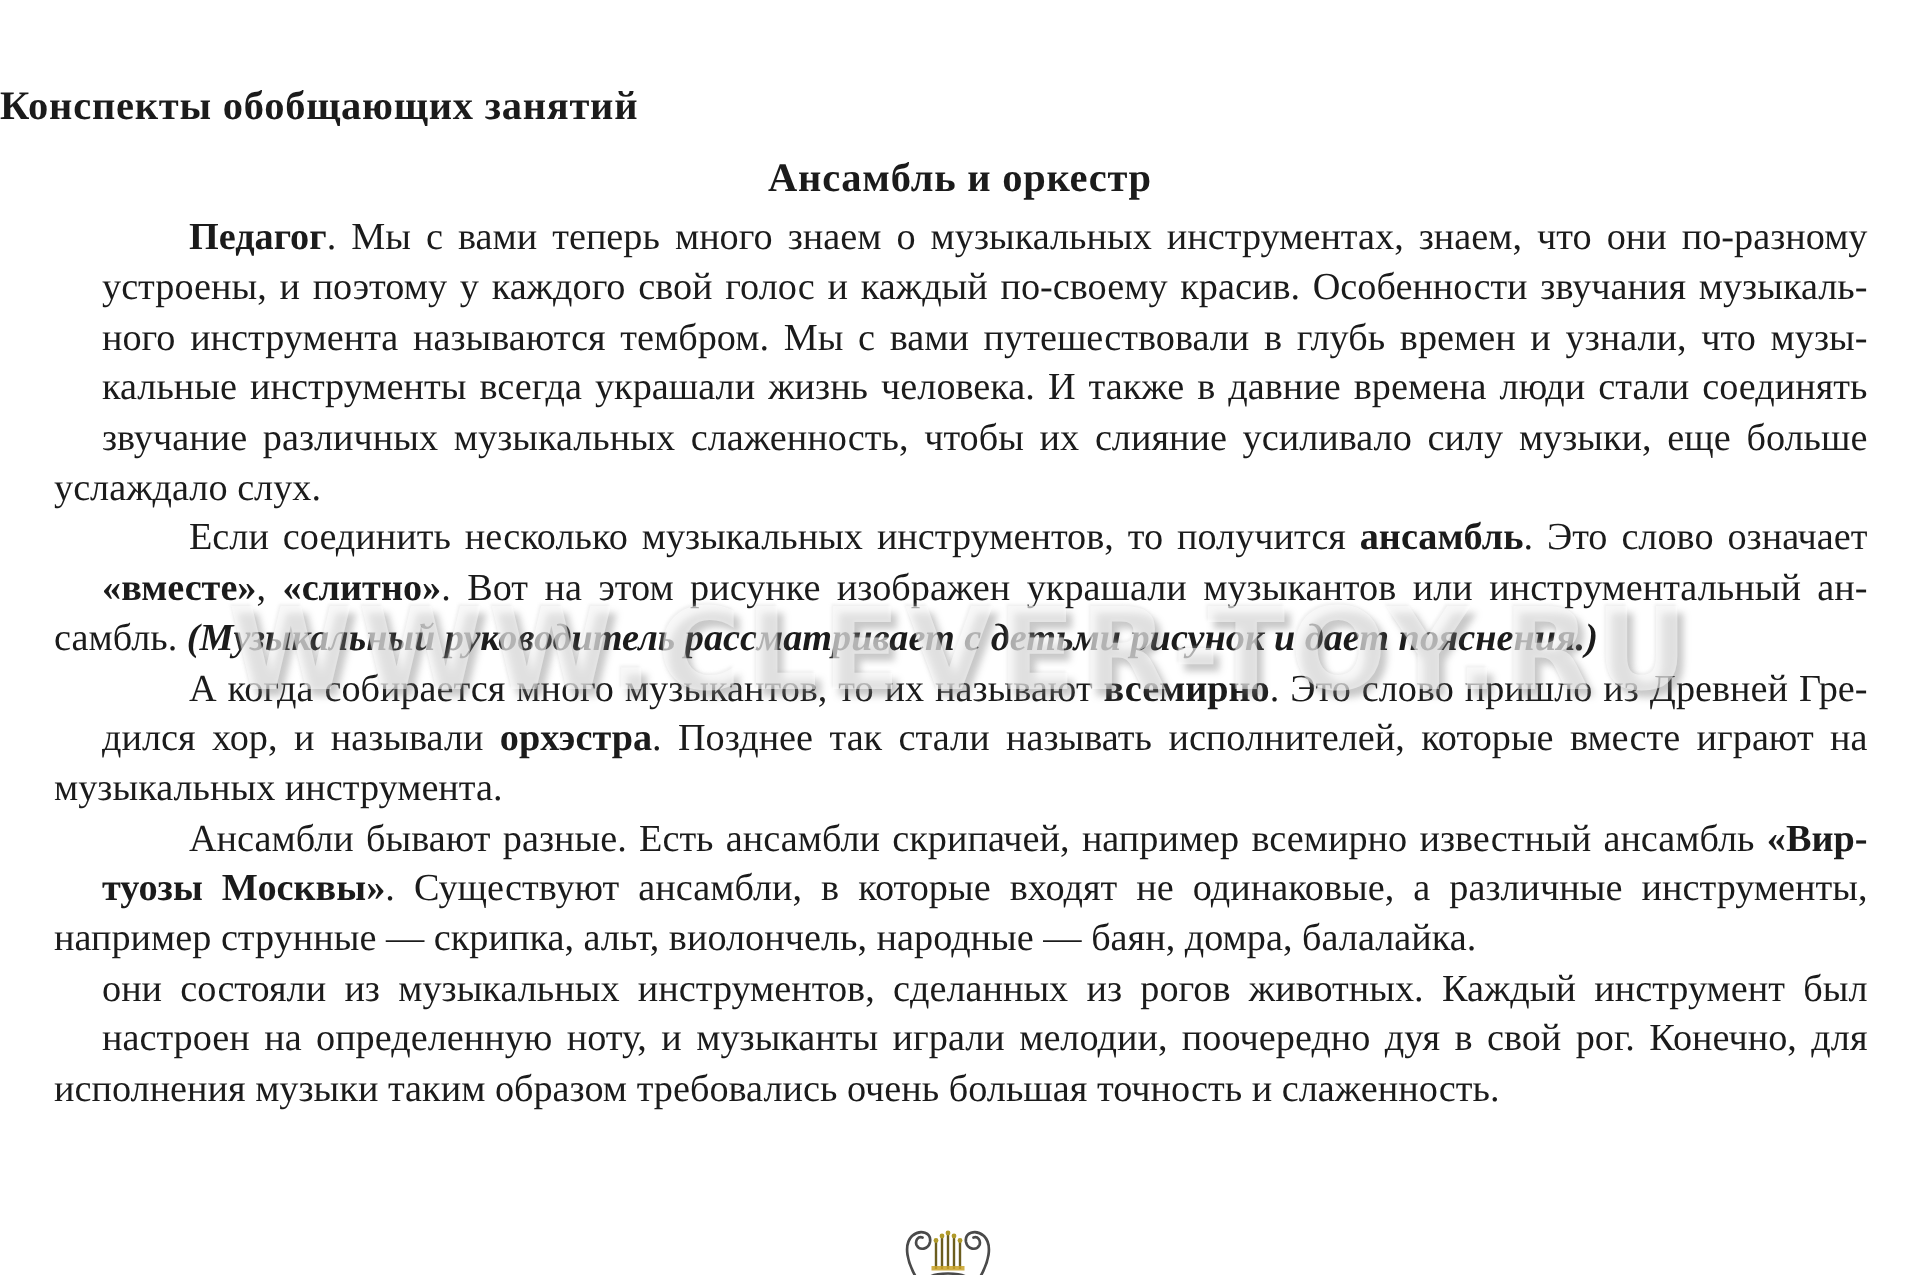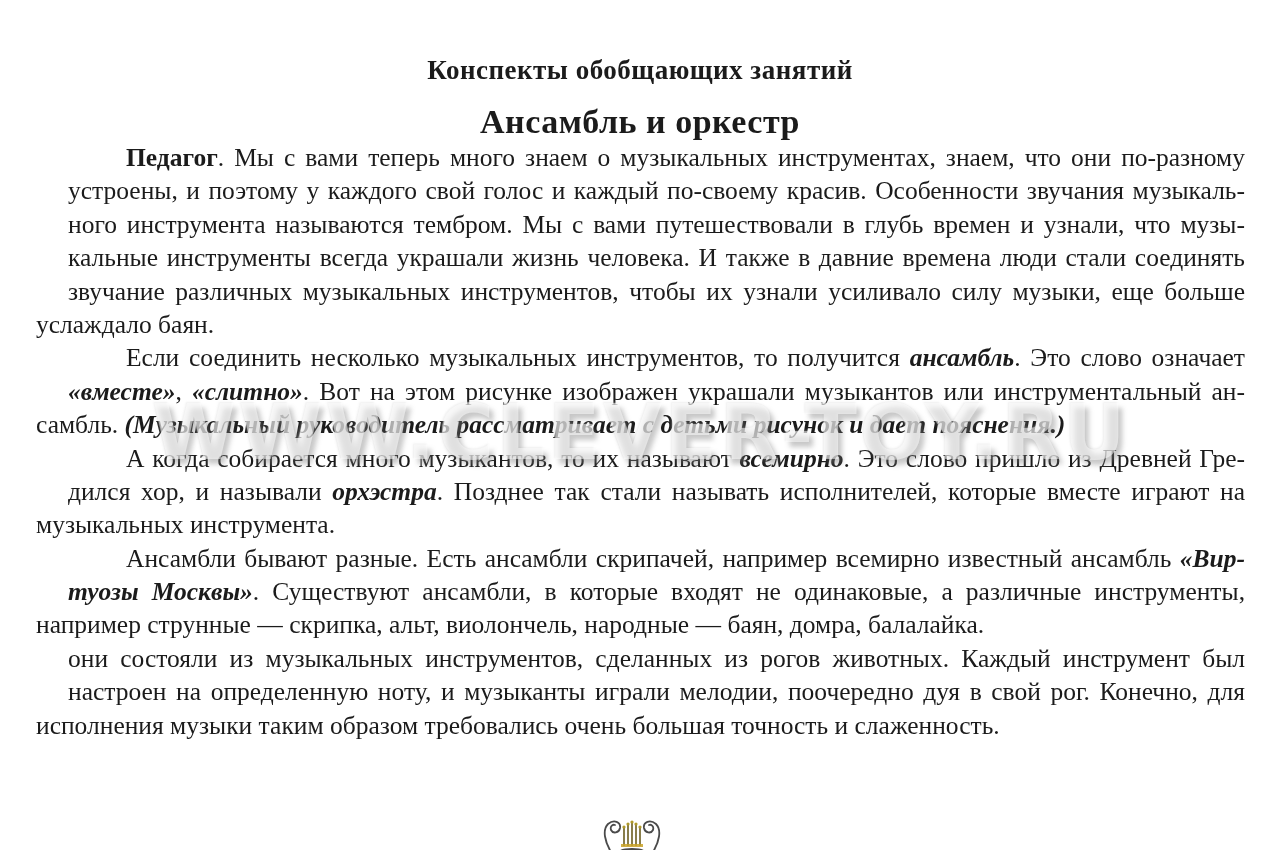--- a/index.html
+++ b/index.html
@@ -14,32 +14,31 @@
     background: #ffffff;
     overflow: hidden;
     font-family: "Liberation Serif", serif;
     color: #1b1b1b;
   }
   .doc-title {
     position: absolute;
     top: 55px;
     left: 0;
     width: 100%;
-    text-align: center;
     font-size: 27px;
     font-weight: 700;
     letter-spacing: 0.5px;
   }
   .section-title {
     position: absolute;
     top: 103px;
     left: 0;
     width: 100%;
     text-align: center;
-    font-size: 34px;
+    font-size: 27px;
     font-weight: 700;
     letter-spacing: 0.5px;
   }
   .doc-body {
     position: absolute;
     top: 141px;
     left: 36px;
     width: 1209px;
   }
   .line {
@@ -53,21 +52,21 @@
     text-align: justify;
     text-align-last: justify;
     margin-left: 32px;
   }
   .line.indent {
     text-indent: 58px;
   }
   .seg-r { font-weight: 400; font-style: normal; }
   .seg-b { font-weight: 700; font-style: normal; }
   .seg-i { font-weight: 700; font-style: italic; }
-  .seg-bi { font-weight: 700; font-style: italic; }
+  .seg-bi { font-weight: 700; }
 
   .watermark {
     position: absolute;
     top: 372px;
     left: 152px;
     width: 1000px;
     z-index: 5;
     pointer-events: none;
     white-space: nowrap;
     font-family: "DejaVu Sans", sans-serif;
@@ -97,22 +96,22 @@
 
   <div class="doc-title">Конспекты обобщающих занятий</div>
 
   <div class="section-title">Ансамбль и оркестр</div>
 
   <div class="doc-body">
       <div class="line justify indent"><span class="seg-b">Педагог</span><span class="seg-r">. Мы с вами теперь много знаем о музыкальных инструментах, знаем, что они по-разному</span></div>
       <div class="line justify"><span class="seg-r">устроены, и поэтому у каждого свой голос и каждый по-своему красив. Особенности звучания музыкаль-</span></div>
       <div class="line justify"><span class="seg-r">ного инструмента называются тембром. Мы с вами путешествовали в глубь времен и узнали, что музы-</span></div>
       <div class="line justify"><span class="seg-r">кальные инструменты всегда украшали жизнь человека. И также в давние времена люди стали соединять</span></div>
-      <div class="line justify"><span class="seg-r">звучание различных музыкальных инструментов, чтобы их узнали усиливало силу музыки, еще больше</span></div>
-      <div class="line"><span class="seg-r">услаждало баян.</span></div>
+      <div class="line justify"><span class="seg-r">звучание различных музыкальных слаженность, чтобы их слияние усиливало силу музыки, еще больше</span></div>
+      <div class="line"><span class="seg-r">услаждало слух.</span></div>
       <div class="line justify indent"><span class="seg-r">Если соединить несколько музыкальных инструментов, то получится </span><span class="seg-bi">ансамбль</span><span class="seg-r">. Это слово означает</span></div>
       <div class="line justify"><span class="seg-bi">«вместе»</span><span class="seg-r">, </span><span class="seg-bi">«слитно»</span><span class="seg-r">. Вот на этом рисунке изображен украшали музыкантов или инструментальный ан-</span></div>
       <div class="line"><span class="seg-r">самбль. </span><span class="seg-i">(Музыкальный руководитель рассматривает с детьми рисунок и дает пояснения.)</span></div>
       <div class="line justify indent"><span class="seg-r">А когда собирается много музыкантов, то их называют </span><span class="seg-bi">всемирно</span><span class="seg-r">. Это слово пришло из Древней Гре-</span></div>
       <div class="line justify"><span class="seg-r">дился хор, и называли </span><span class="seg-bi">орхэстра</span><span class="seg-r">. Позднее так стали называть исполнителей, которые вместе играют на</span></div>
       <div class="line"><span class="seg-r">музыкальных инструмента.</span></div>
       <div class="line justify indent"><span class="seg-r">Ансамбли бывают разные. Есть ансамбли скрипачей, например всемирно известный ансамбль </span><span class="seg-bi">«Вир-</span></div>
       <div class="line justify"><span class="seg-bi">туозы Москвы»</span><span class="seg-r">. Существуют ансамбли, в которые входят не одинаковые, а различные инструменты,</span></div>
       <div class="line"><span class="seg-r">например струнные — скрипка, альт, виолончель, народные — баян, домра, балалайка.</span></div>
       <div class="line justify"><span class="seg-r">они состояли из музыкальных инструментов, сделанных из рогов животных. Каждый инструмент был</span></div>

